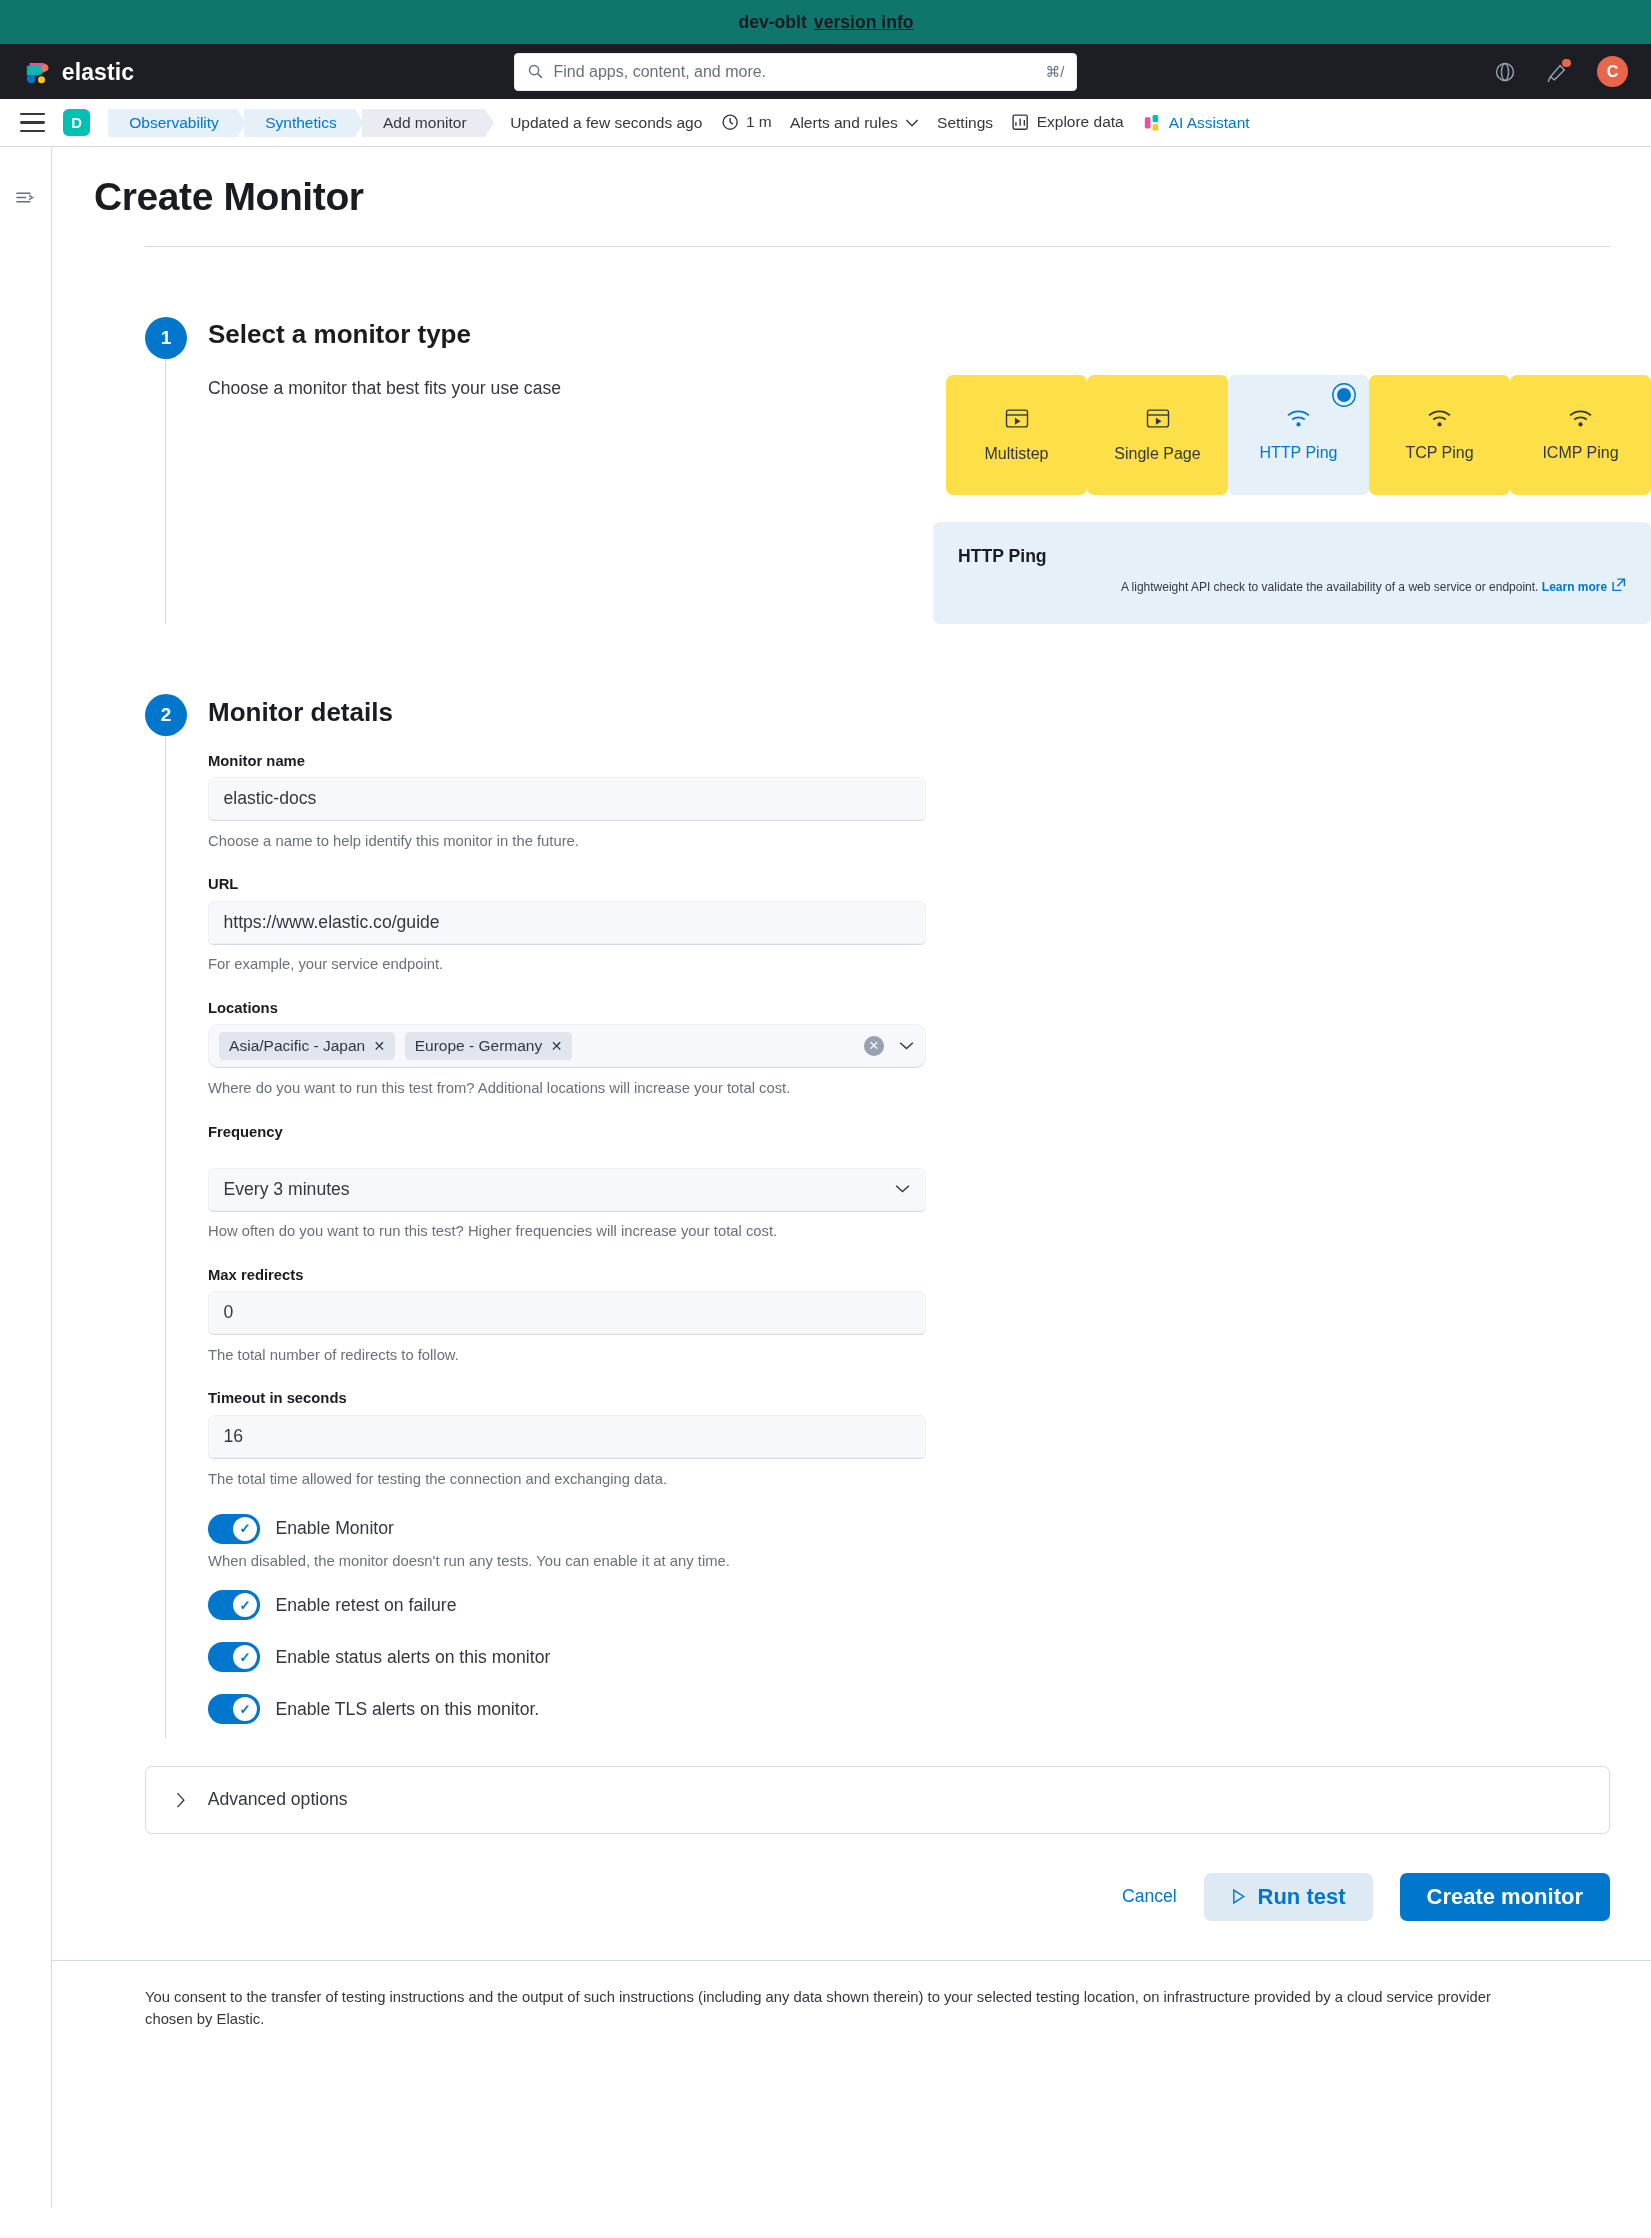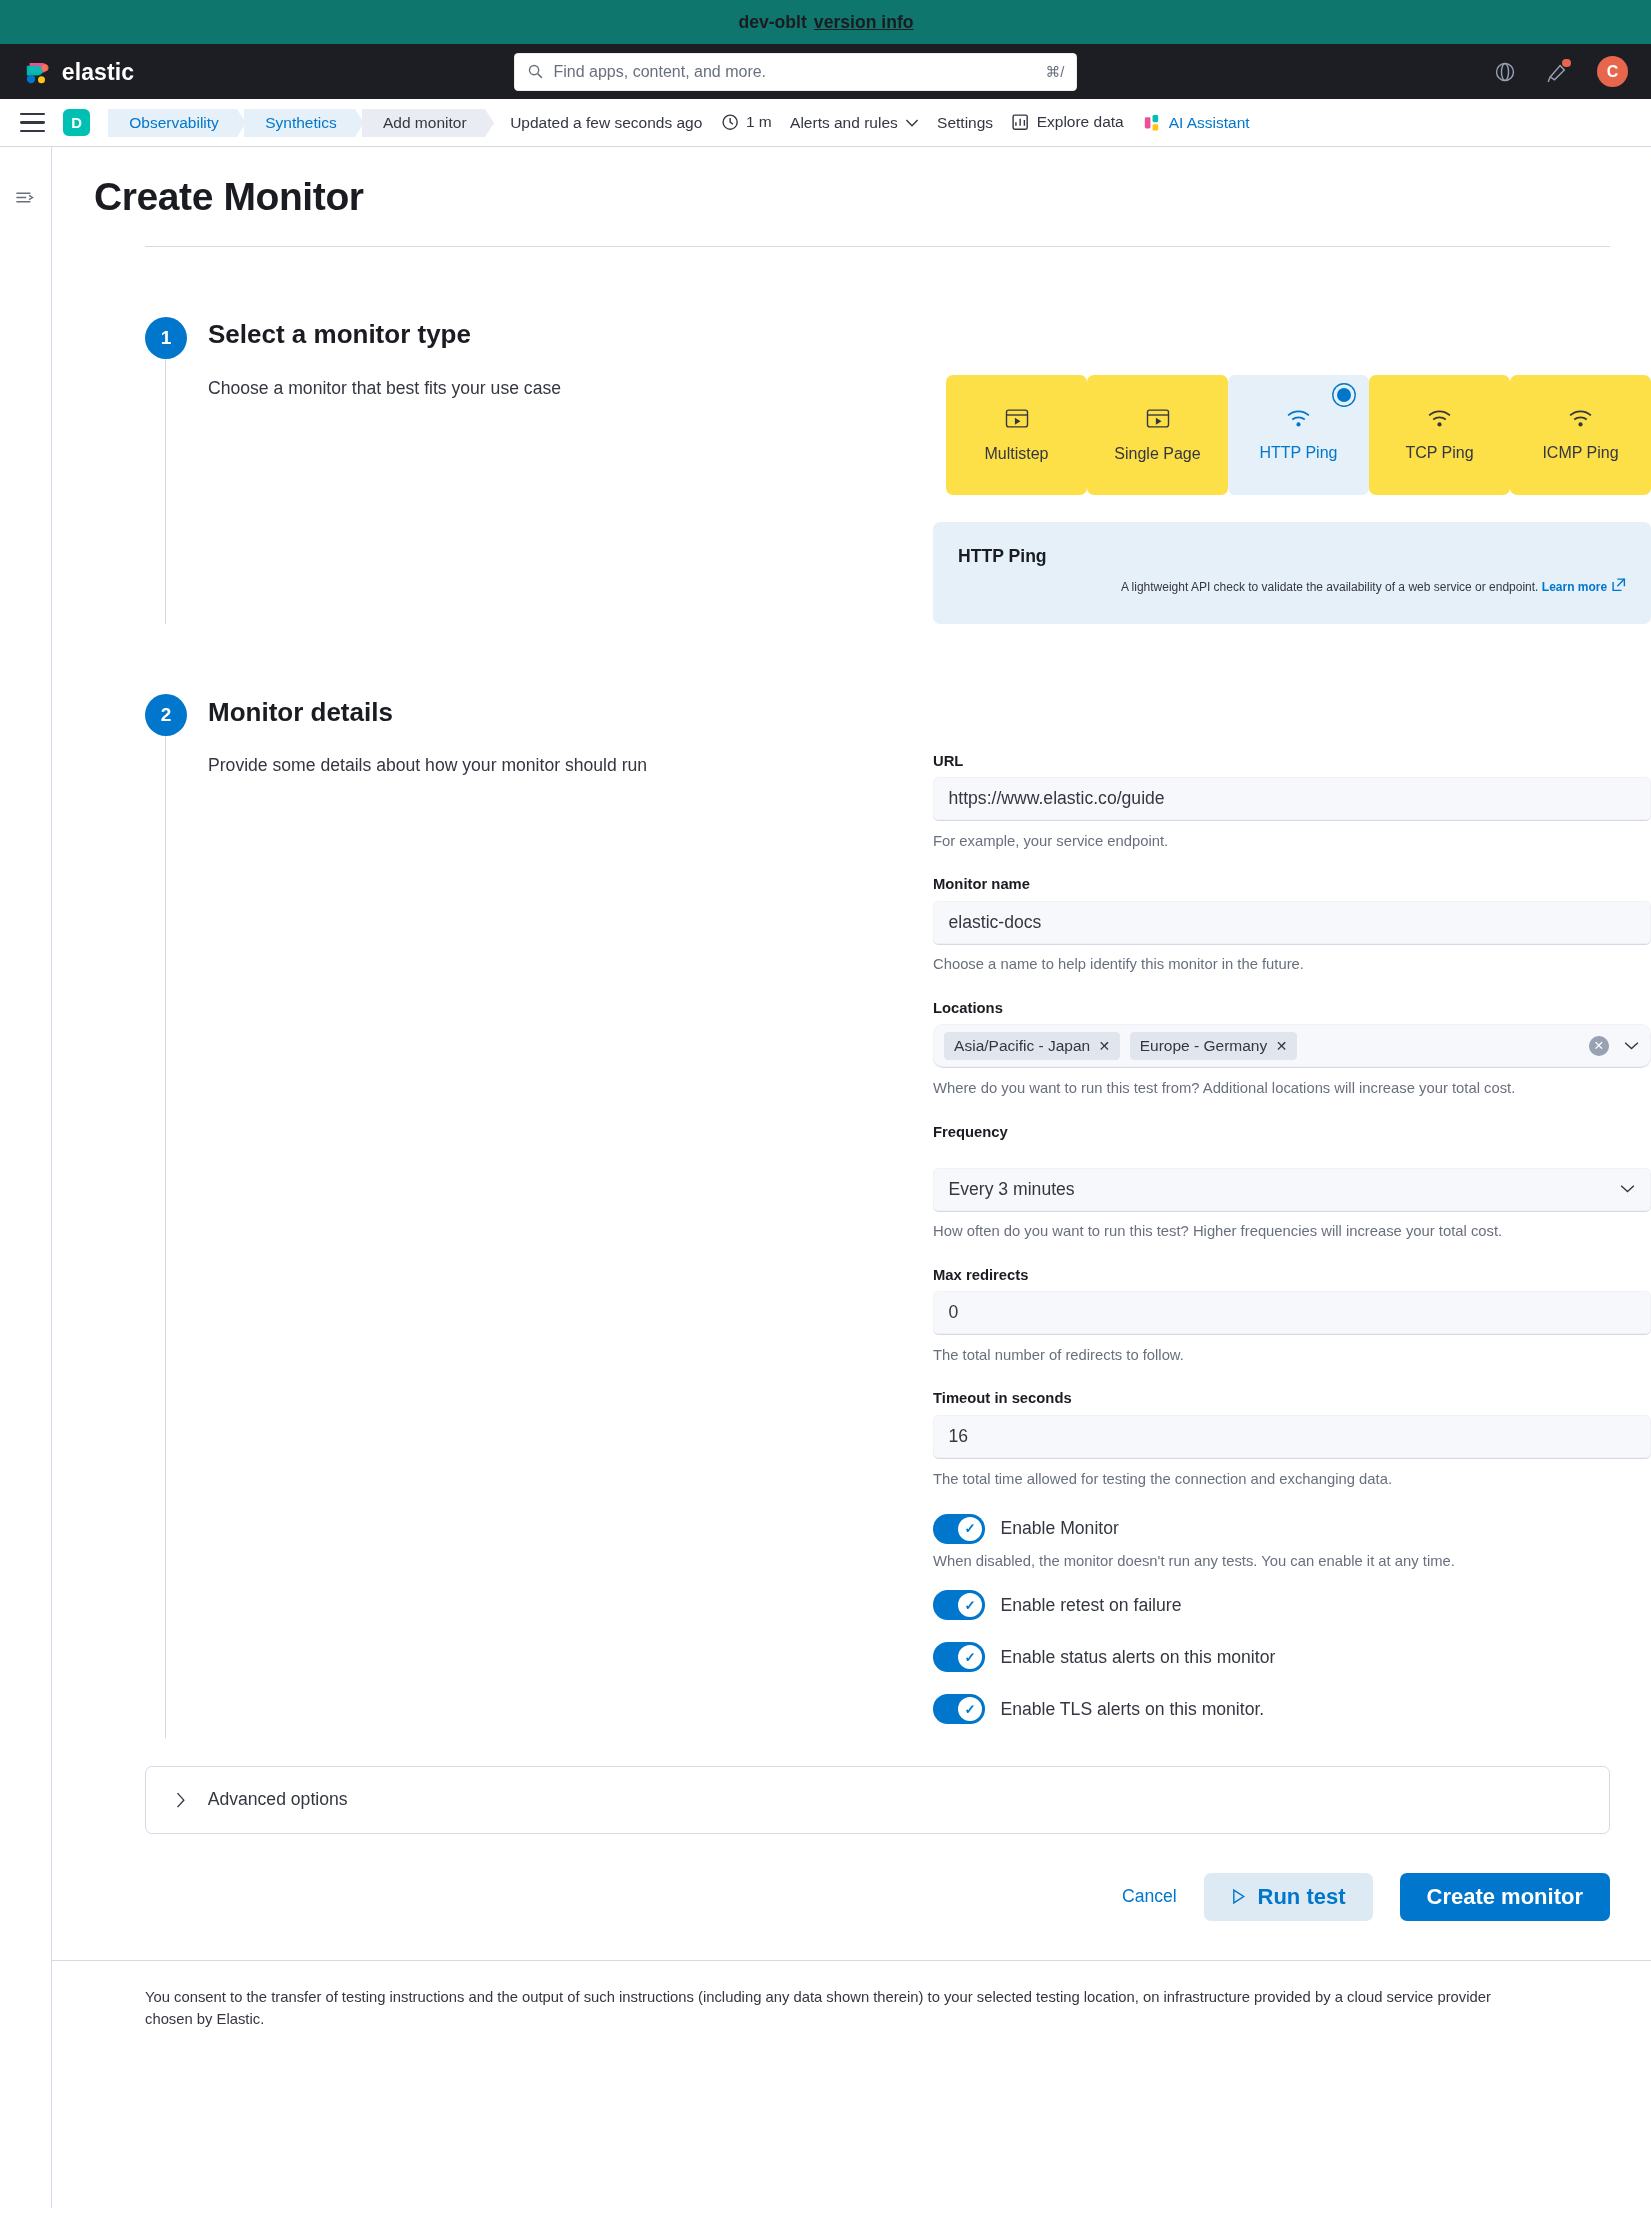--- a/index.html
+++ b/index.html
@@ -540,34 +540,33 @@
         </div>
       </div>
     </div>
 
     <div class="step" style="margin-top:70px;">
       <div class="step-badge">2</div>
       <div class="step-line" style="bottom:-14px;"></div>
       <div class="step-body">
         <div class="step-title">Monitor details</div>
         <div class="step-cols">
-          <div class="step-desc">Provide some details about how your monitor should run</div>
           <div class="step-right">
             <div class="form">
+
+              <div class="field">
+                <div class="field-label">Monitor name</div>
+                <div class="control">elastic-docs</div>
+                <div class="helper">Choose a name to help identify this monitor in the future.</div>
+              </div>
 
               <div class="field">
                 <div class="field-label">URL</div>
                 <div class="control">https://www.elastic.co/guide</div>
                 <div class="helper">For example, your service endpoint.</div>
-              </div>
-
-              <div class="field">
-                <div class="field-label">Monitor name</div>
-                <div class="control">elastic-docs</div>
-                <div class="helper">Choose a name to help identify this monitor in the future.</div>
               </div>
 
               <div class="field">
                 <div class="field-label">Locations</div>
                 <div class="pills-control">
                   <span class="pill">
                     <span>Asia/Pacific - Japan</span>
                     <span class="x">✕</span>
                   </span>
                   <span class="pill">

